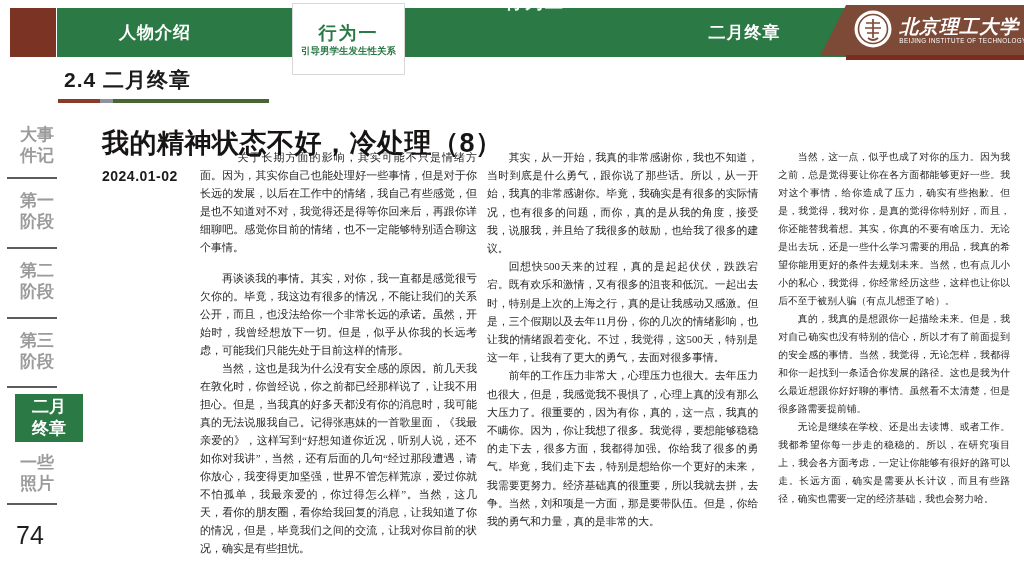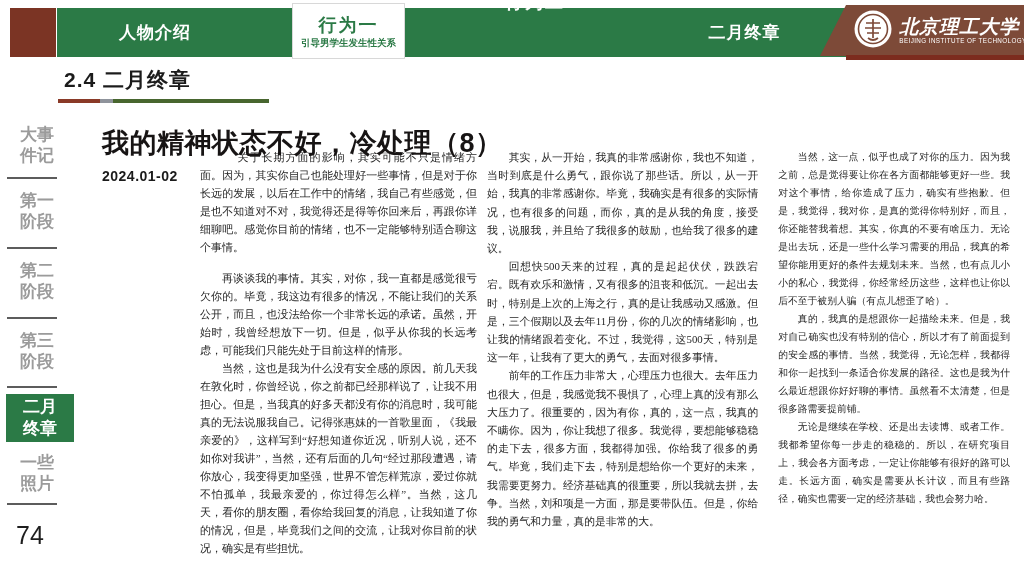--- a/index.html
+++ b/index.html
@@ -6,21 +6,21 @@
   #frame{position:relative;width:1024px;height:576px;background:#ffffff;overflow:hidden;
          font-family:"Liberation Sans","DejaVu Sans",sans-serif;}
 
   
   .accent-block{position:absolute;left:10px;top:8px;width:46px;height:49px;background:#7b3424;}
   .green-bar{position:absolute;left:57px;top:8px;width:795px;height:49px;background:#2b7a46;}
   .tab-plain{position:absolute;top:8px;height:49px;display:flex;align-items:center;justify-content:center;
              color:#ffffff;font-size:17px;font-weight:bold;letter-spacing:1px;cursor:pointer;}
   .tab-renwu{left:70px;width:170px;}
   .tab-guizhang{left:662px;width:165px;}
-  .tab-box{position:absolute;left:292px;top:3px;width:113px;height:56px;background:#ffffff;
+  .tab-box{position:absolute;left:292px;top:3px;width:113px;height:72px;background:#ffffff;
            border:1px solid #d8d8d8;box-sizing:border-box;display:flex;flex-direction:column;
            align-items:center;justify-content:center;cursor:pointer;}
   .tab-box .lbl{color:#2b7a46;font-size:18px;font-weight:bold;letter-spacing:2px;line-height:22px;}
   .tab-box .sub{color:#2b7a46;font-size:9.5px;font-weight:bold;line-height:13px;}
   .tab-stack{position:absolute;left:425px;top:8px;width:220px;height:49px;display:flex;flex-direction:column;
              align-items:center;justify-content:center;cursor:pointer;}
   .tab-stack .lbl{color:#ffffff;font-size:18px;font-weight:bold;letter-spacing:2px;line-height:22px;}
   .tab-stack .sub{color:#ffffff;font-size:12px;font-weight:bold;line-height:13px;margin-top:48px;}
 
   .logo-panel{position:absolute;left:820px;top:5px;width:204px;height:51px;background:#7d4a38;
@@ -29,21 +29,21 @@
   .logo-strip{position:absolute;left:846px;top:55px;width:178px;height:5px;background:#7c2c1e;}
   .logo-text{margin-left:6px;color:#ffffff;}
   .logo-cn{font-family:"Liberation Serif","DejaVu Serif",serif;font-style:italic;font-weight:bold;
            font-size:19px;line-height:20px;letter-spacing:1px;white-space:nowrap;}
   .logo-en{font-size:6.3px;letter-spacing:0.4px;line-height:8px;white-space:nowrap;}
 
   
   .sb-item{position:absolute;left:2px;width:70px;text-align:center;color:#9b9b9b;
            font-size:17px;font-weight:bold;line-height:21px;cursor:pointer;}
   .sb-div{position:absolute;left:7px;width:50px;height:2px;background:#5c5c5c;}
-  .sb-active{position:absolute;left:6px;width:68px;height:48px;background:#2b7a46;color:#ffffff;
+  .sb-active{position:absolute;left:15px;width:68px;height:48px;background:#2b7a46;color:#ffffff;
              font-size:17px;font-weight:bold;line-height:22px;text-align:center;
              display:flex;flex-direction:column;justify-content:center;cursor:pointer;}
   .page-num{position:absolute;left:16px;top:521px;font-size:25px;color:#1e1e1e;
             font-family:"Liberation Sans",sans-serif;}
 
   
   .section-title{position:absolute;left:64px;top:66px;font-size:21px;font-weight:bold;color:#1b1b1b;
                  letter-spacing:1px;}
   .section-underline{position:absolute;left:58px;top:99px;height:4px;font-size:0;}
   .seg{display:inline-block;height:4px;vertical-align:top;}

